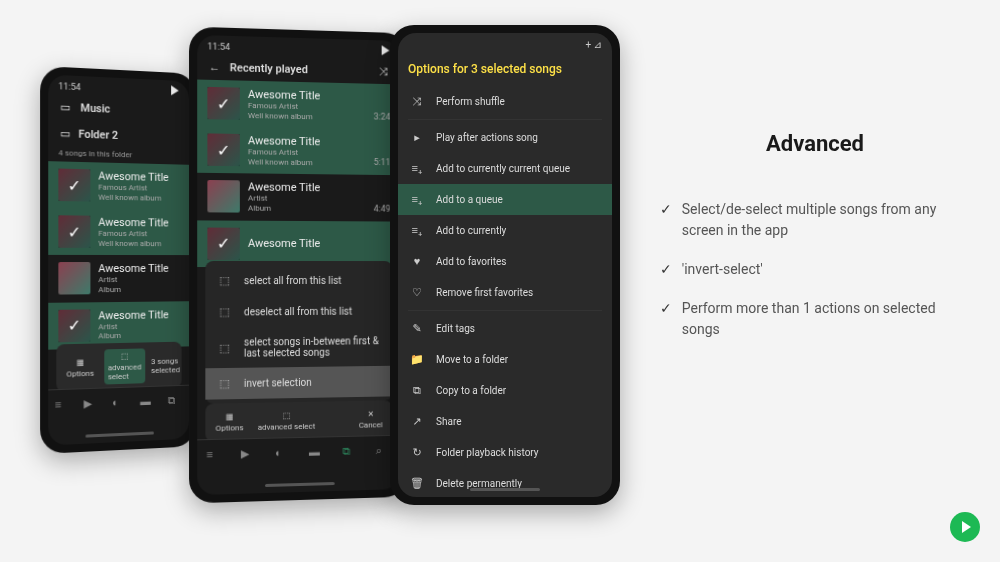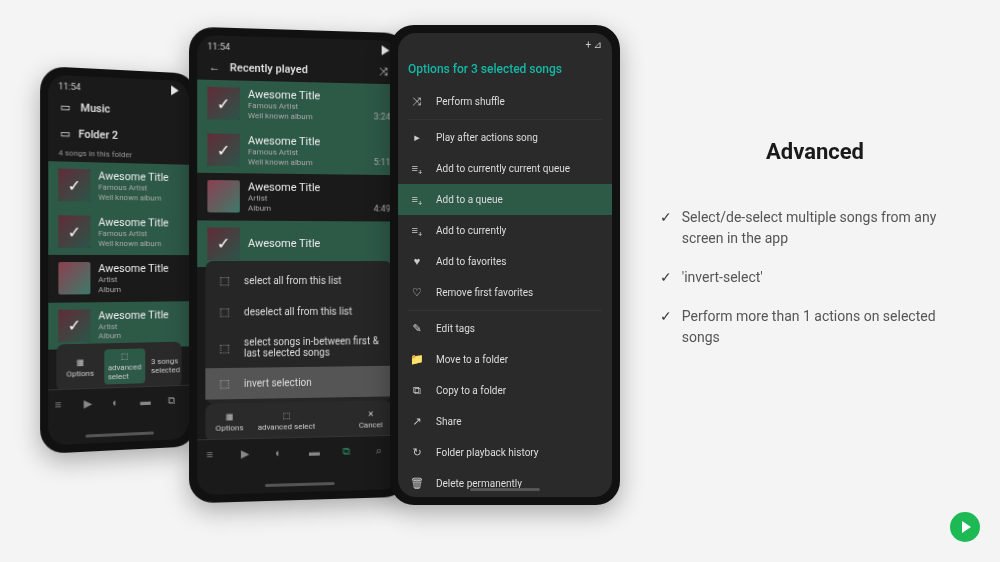--- a/index.html
+++ b/index.html
@@ -36,29 +36,29 @@
 
 .bottom-bar{position:absolute;bottom:22px;left:0;right:0;display:flex;justify-content:space-around;padding:8px 0;background:#1a1a1a;border-top:1px solid #333}
 .bottom-bar .bi{width:16px;height:16px;color:#888}
 .gbar{position:absolute;bottom:6px;left:50%;transform:translateX(-50%);width:70px;height:3px;background:#555;border-radius:2px}
 
 .sel-chip{position:absolute;bottom:52px;left:8px;right:8px;background:#2a2a2a;border-radius:8px;display:flex;align-items:center;padding:6px;gap:6px}
 .chip-btn{display:flex;flex-direction:column;align-items:center;gap:2px;font-size:8px;color:#ccc;padding:3px 4px}
 .chip-btn.g{background:#2d5947;border-radius:4px}
 
 
-.marketing{position:absolute;left:660px;top:138px;width:310px;color:#1a1a1a}
+.marketing{position:absolute;left:660px;top:130px;width:310px;color:#1a1a1a}
 .marketing h2{font-size:22px;font-weight:700;text-align:center;line-height:1.3;margin-bottom:40px}
 .bullet{display:flex;gap:10px;font-size:14px;color:#555;margin-bottom:18px;line-height:1.5}
 .ck{color:#333;flex-shrink:0}
 
 .logo{position:absolute;right:20px;bottom:20px;width:30px;height:30px;border-radius:50%;background:#1DB954;display:flex;align-items:center;justify-content:center}
 .logo::before{content:"";width:0;height:0;border-top:6px solid transparent;border-bottom:6px solid transparent;border-left:9px solid #fff;margin-left:2px}
 
-.opt-hdr{padding:10px;font-size:12px;color:#14b8a6;font-weight:500}
+.opt-hdr{padding:10px;font-size:12px;color:#fde047;font-weight:500}
 .divider{height:1px;background:#333;margin:2px 10px}
 
 .folder-line{display:flex;align-items:center;gap:6px;padding:6px 10px;font-size:11px}
 .count{font-size:8px;color:#999;padding:2px 10px 4px}
 
 .adv-popup{position:absolute;bottom:90px;left:8px;right:8px;background:#262626;border-radius:8px;padding:4px 0}
 </style>
 </head>
 <body>
 

